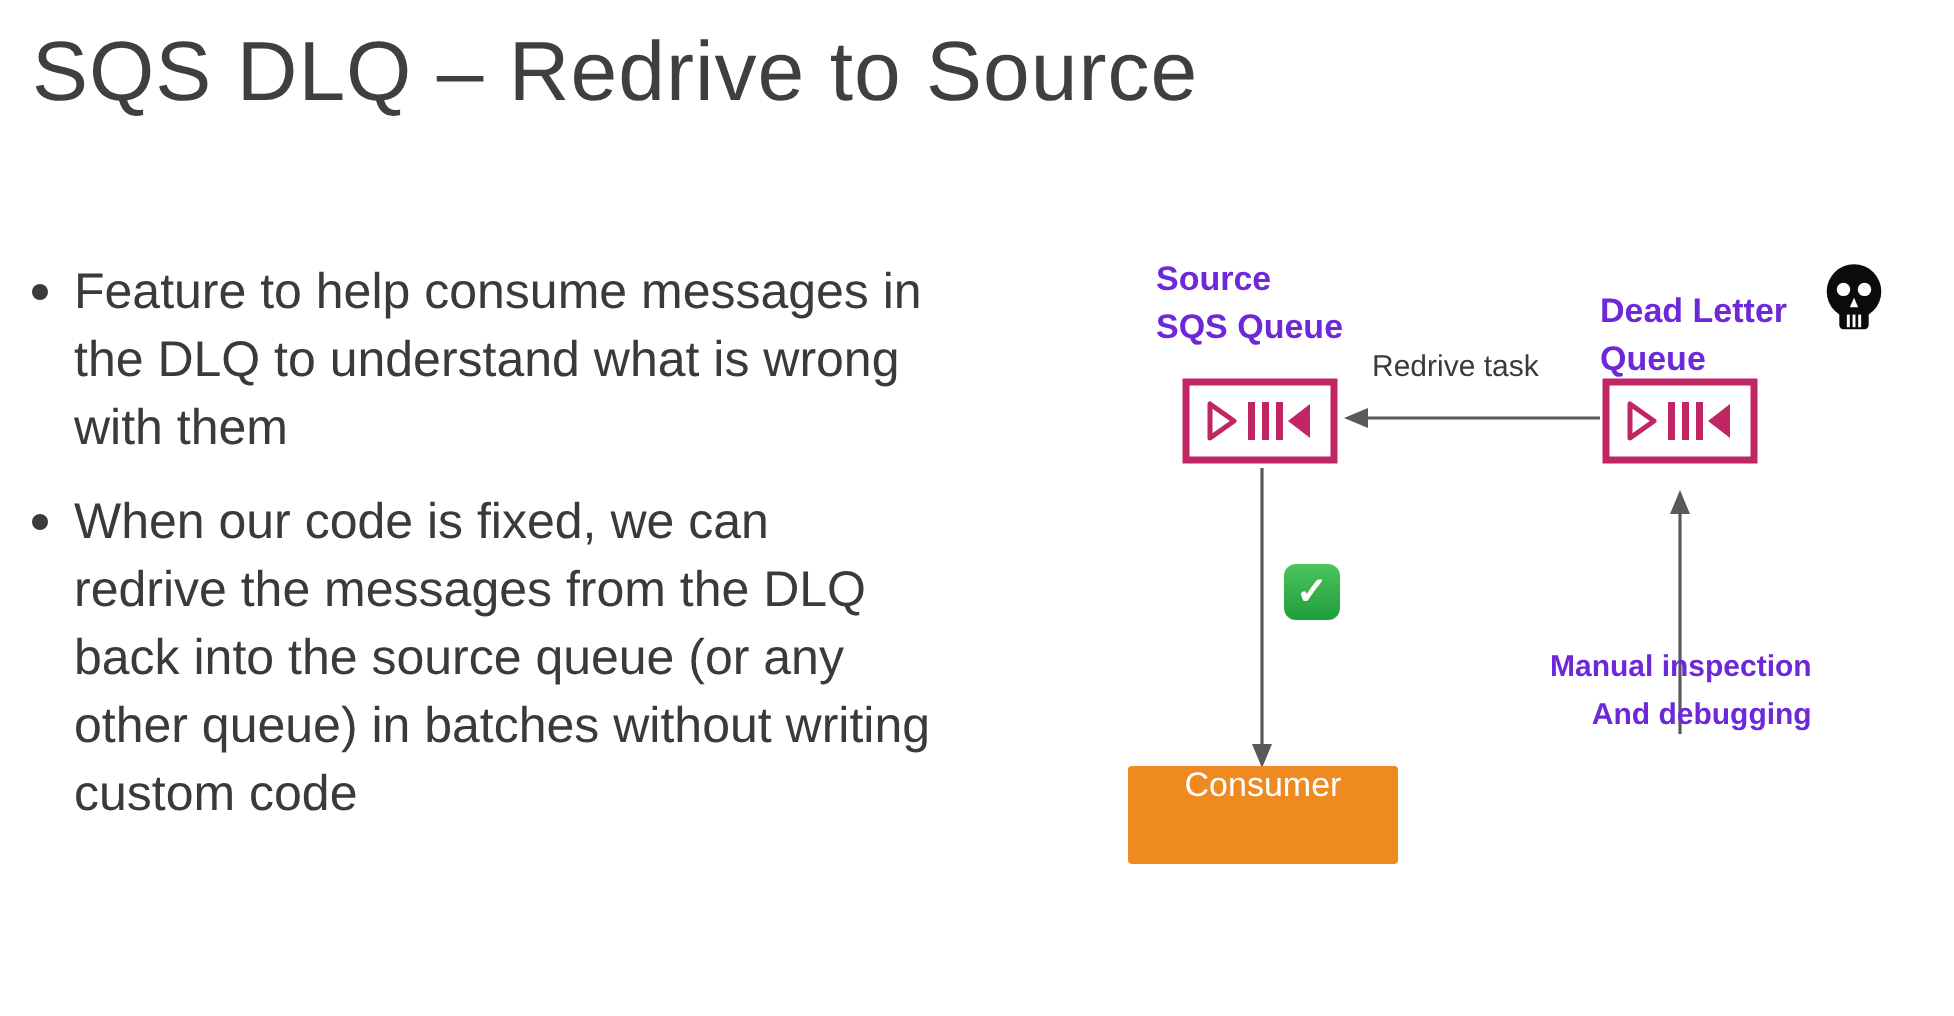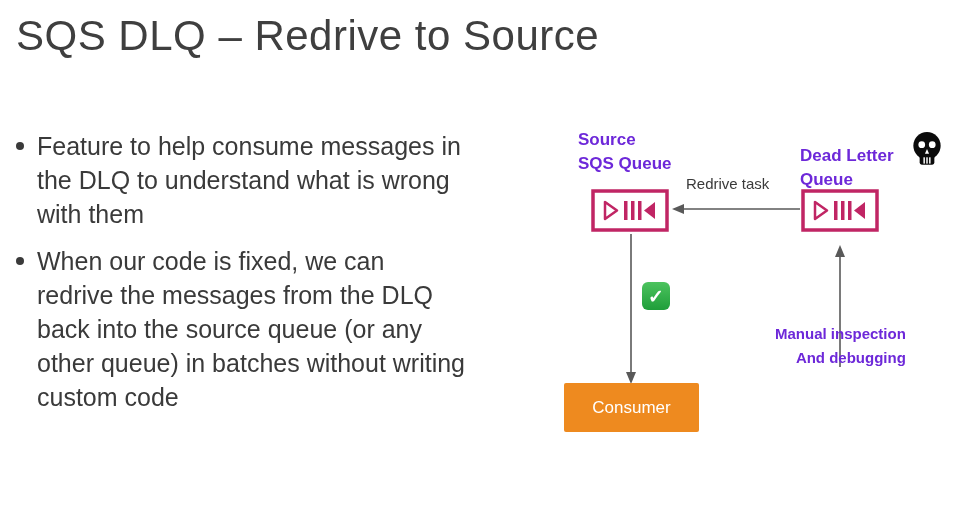--- a/index.html
+++ b/index.html
@@ -119,21 +119,21 @@
 
   .consumer {
     position: absolute;
     left: 564px;
     top: 383px;
     width: 135px;
     height: 49px;
     background: var(--orange, #ee8a1f);
     border-radius: 2px;
     display: flex;
-    align-items: center;
+    align-items: flex-start;
     justify-content: center;
     color: #ffffff;
     font-size: 17px;
     font-weight: 400;
   }
 </style>
 </head>
 <body>
 
 <div class="slide">

